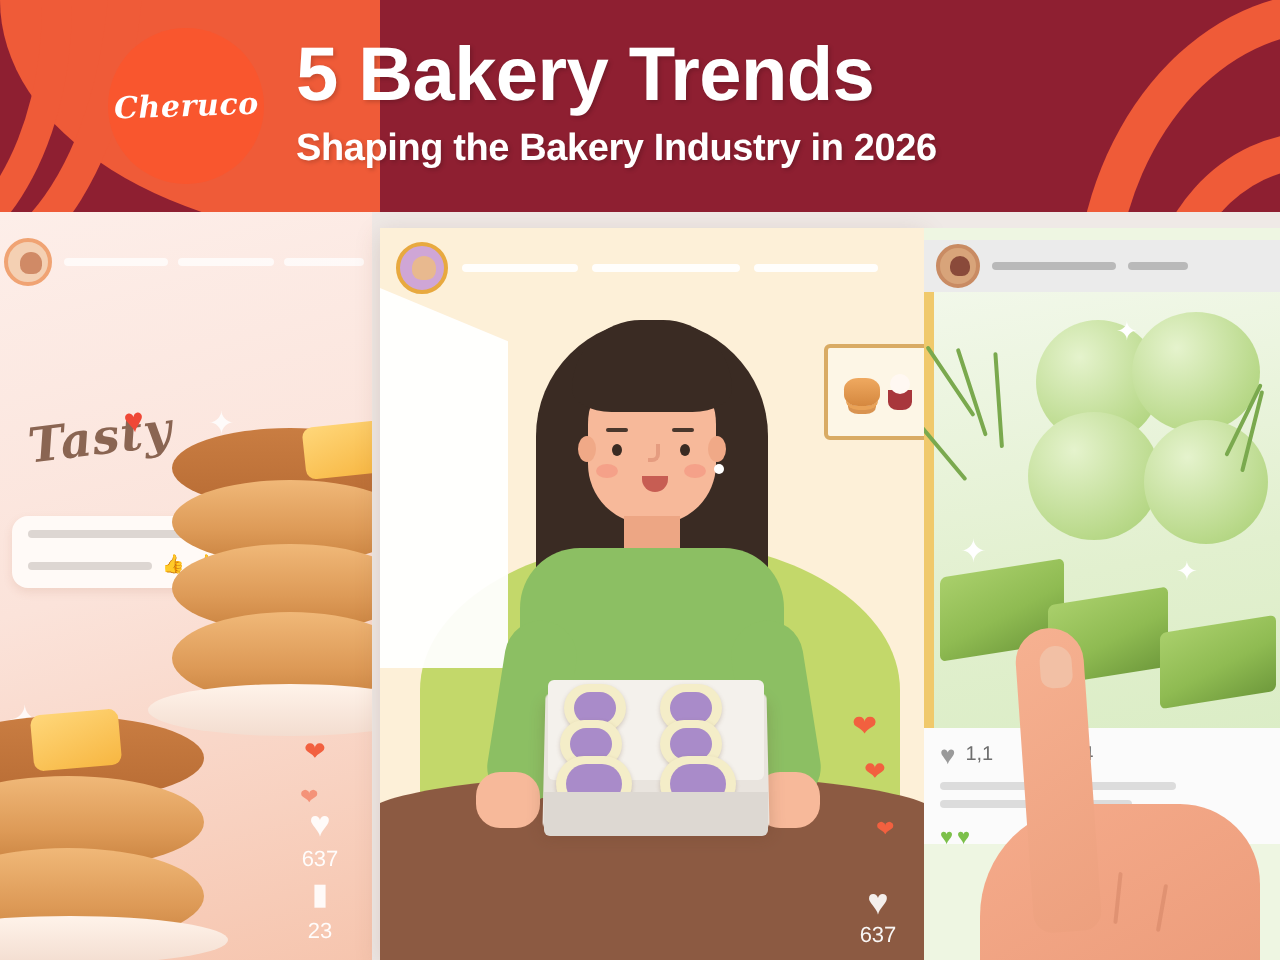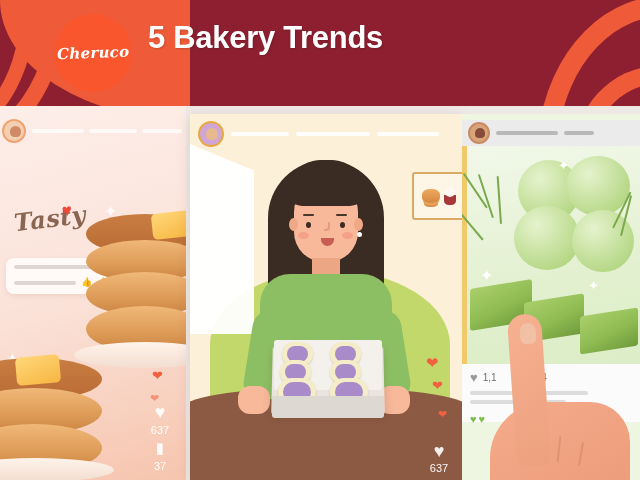--- a/index.html
+++ b/index.html
@@ -58,21 +58,21 @@
     border-radius:50%; background:#f9562e;
     display:flex; align-items:center; justify-content:center;
   }
   .logo-text {
     color:#fff; font-family:"DejaVu Serif", serif;
     font-style:italic; font-size:15px; font-weight:700;
     letter-spacing:.3px; transform:rotate(-2deg);
   }
   .titles { position:absolute; left:148px; top:18px; }
   .h-title {
-    color:#fff; font-size:31px; font-weight:700; line-height:40px;
+    color:#fff; font-size:38px; font-weight:700; line-height:40px;
     letter-spacing:-.3px; text-shadow:1px 1px 2px rgba(0,0,0,.18);
   }
   .h-sub {
     color:#fff; font-size:19px; font-weight:700; line-height:26px;
     margin-top:4px; letter-spacing:-.2px; text-shadow:1px 1px 2px rgba(0,0,0,.18);
   }
 
   
   .body-area { position:absolute; left:0; top:106px; width:640px; height:374px; }
 
@@ -348,20 +348,21 @@
     <div class="ribbon rb-left2"></div>
     <div class="ribbon rb-curve"></div>
     <div class="ribbon rb-bottomright"></div>
 
     <div class="logo">
       <span class="logo-text">Cheruco</span>
     </div>
 
     <div class="titles">
       <div class="h-title">5 Bakery Trends</div>
+      <div class="h-sub">Shaping the Bakery Industry in 2026</div>
     </div>
   </div>
 
   <div class="body-area">
 
     <div class="panel-left">
 
       <div class="pl-topbar">
         <div class="avatar-sm"></div>
         <div class="pl-lines">
@@ -406,21 +407,21 @@
         <div class="plate" style="left:-44px; top:352px; width:158px; height:24px;"></div>
       </div>
 
       <div class="float-heart" style="left:152px; top:262px; font-size:13px;">❤</div>
       <div class="float-heart" style="left:150px; top:286px; font-size:11px; opacity:.55;">❤</div>
 
       <div class="stats-col">
         <div class="stat-ico">♥</div>
         <div class="stat-num">637</div>
         <div class="stat-ico" style="font-size:15px;">▮</div>
-        <div class="stat-num">37</div>
+        <div class="stat-num">23</div>
       </div>
     </div>
 
     <div class="panel-center">
       <div class="bg-wall"></div>
       <div class="green-blob"></div>
       <div class="doorway"></div>
       <div class="counter-brown"></div>
 
       <div class="pc-topbar">

